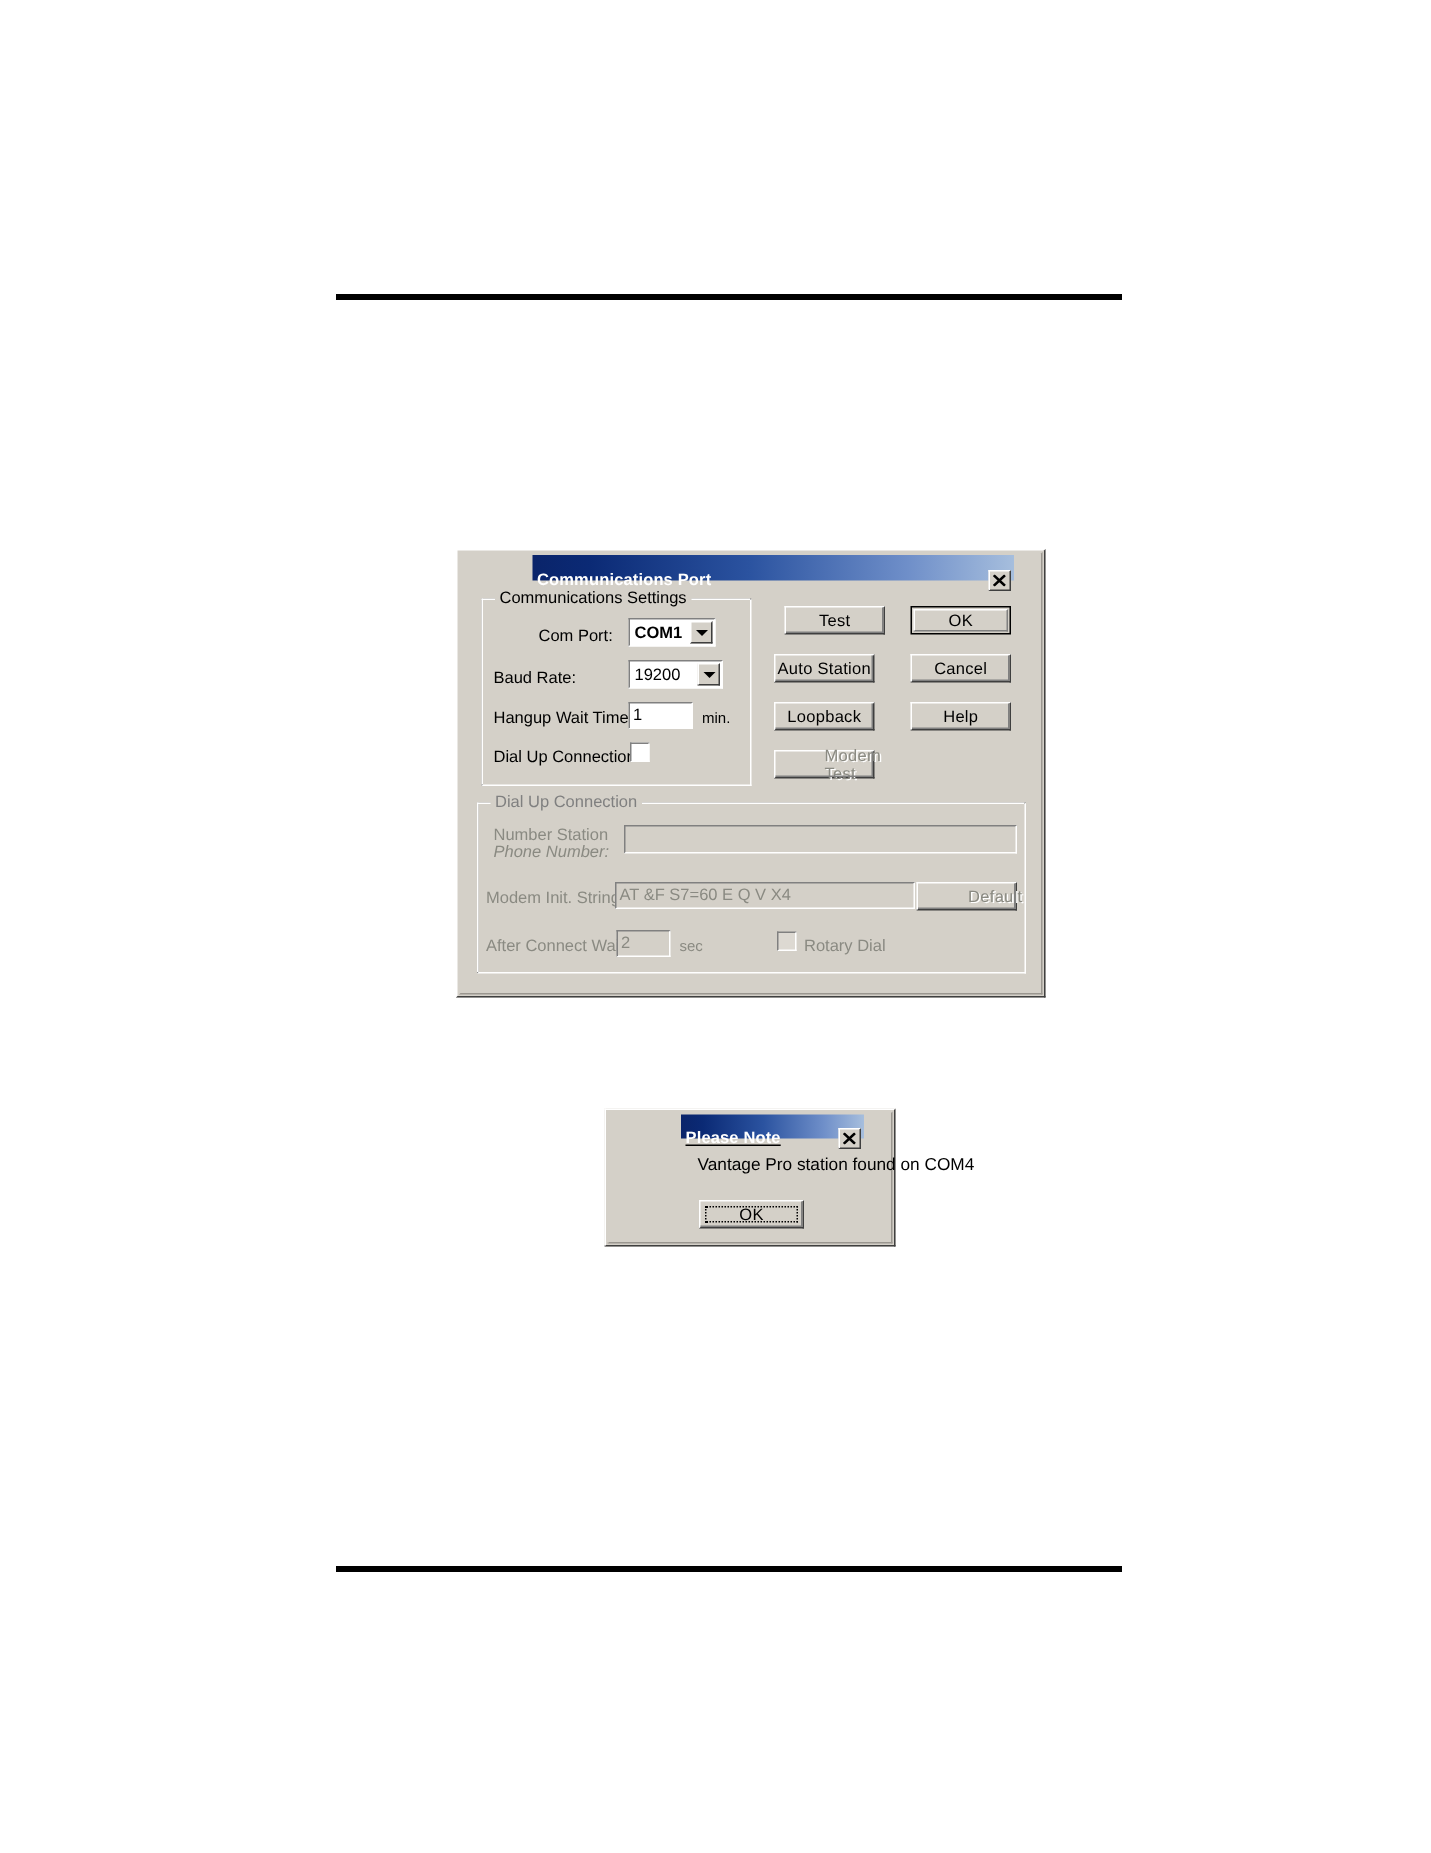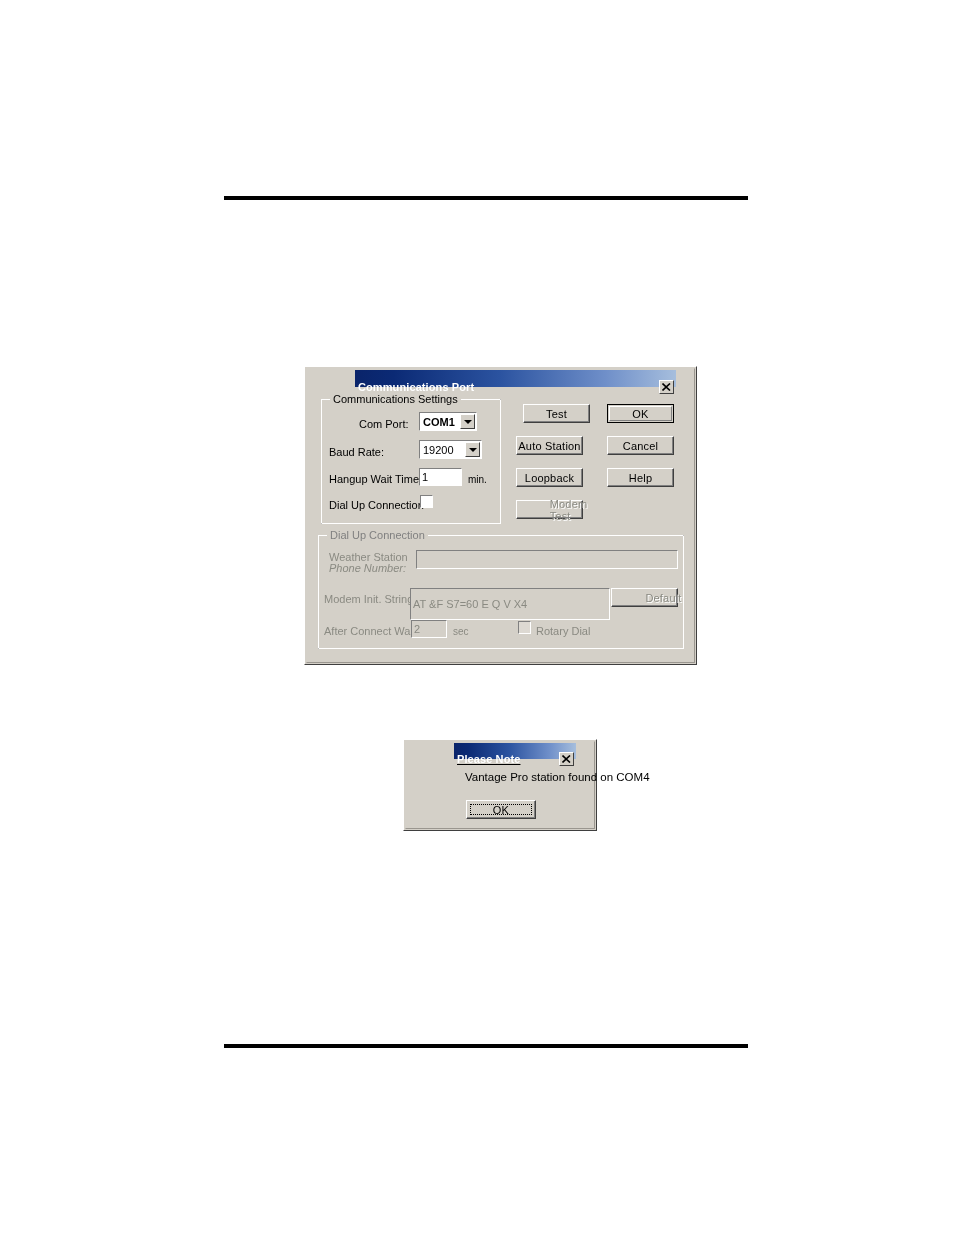--- a/index.html
+++ b/index.html
@@ -322,28 +322,28 @@
   <div class="btn" style="left:302px; top:101px; width:67px; height:19px;">
     <span class="inner-bevel"></span>
     <span>Help</span>
   </div>
 
   <div class="groupbox disabled" style="left:13px; top:168px; width:366px; height:114px;">
     <div class="groupbox-inner"></div>
     <span class="groupbox-title">Dial Up Connection</span>
   </div>
 
-  <span class="lbl dis" style="left:24px; top:184px;">Weather Station</span>
+  <span class="lbl dis" style="left:24px; top:184px;">Number Station</span>
   <span class="lbl dis" style="left:24px; top:195px;font-style:italic;">Phone Number:</span>
   <div class="txtfield dis" style="left:111px; top:183px; width:262px; height:19px;">
     <span></span>
   </div>
 
   <span class="lbl dis" style="left:19px; top:226px;">Modem Init. String:</span>
-  <div class="txtfield dis" style="left:105px; top:221px; width:200px; height:32px;">
+  <div class="txtfield dis" style="left:105px; top:221px; width:200px; height:18px;">
     <span>AT &amp;F S7=60 E Q V X4</span>
   </div>
   <div class="btn disabled" style="left:306px; top:221px; width:67px; height:19px;">
     <span class="inner-bevel"></span>
     <span>Default</span>
   </div>
 
   <span class="lbl dis" style="left:19px; top:258px;">After Connect Wait:</span>
   <div class="txtfield dis" style="left:106px; top:253px; width:36px; height:18px;">
     <span>2</span>

